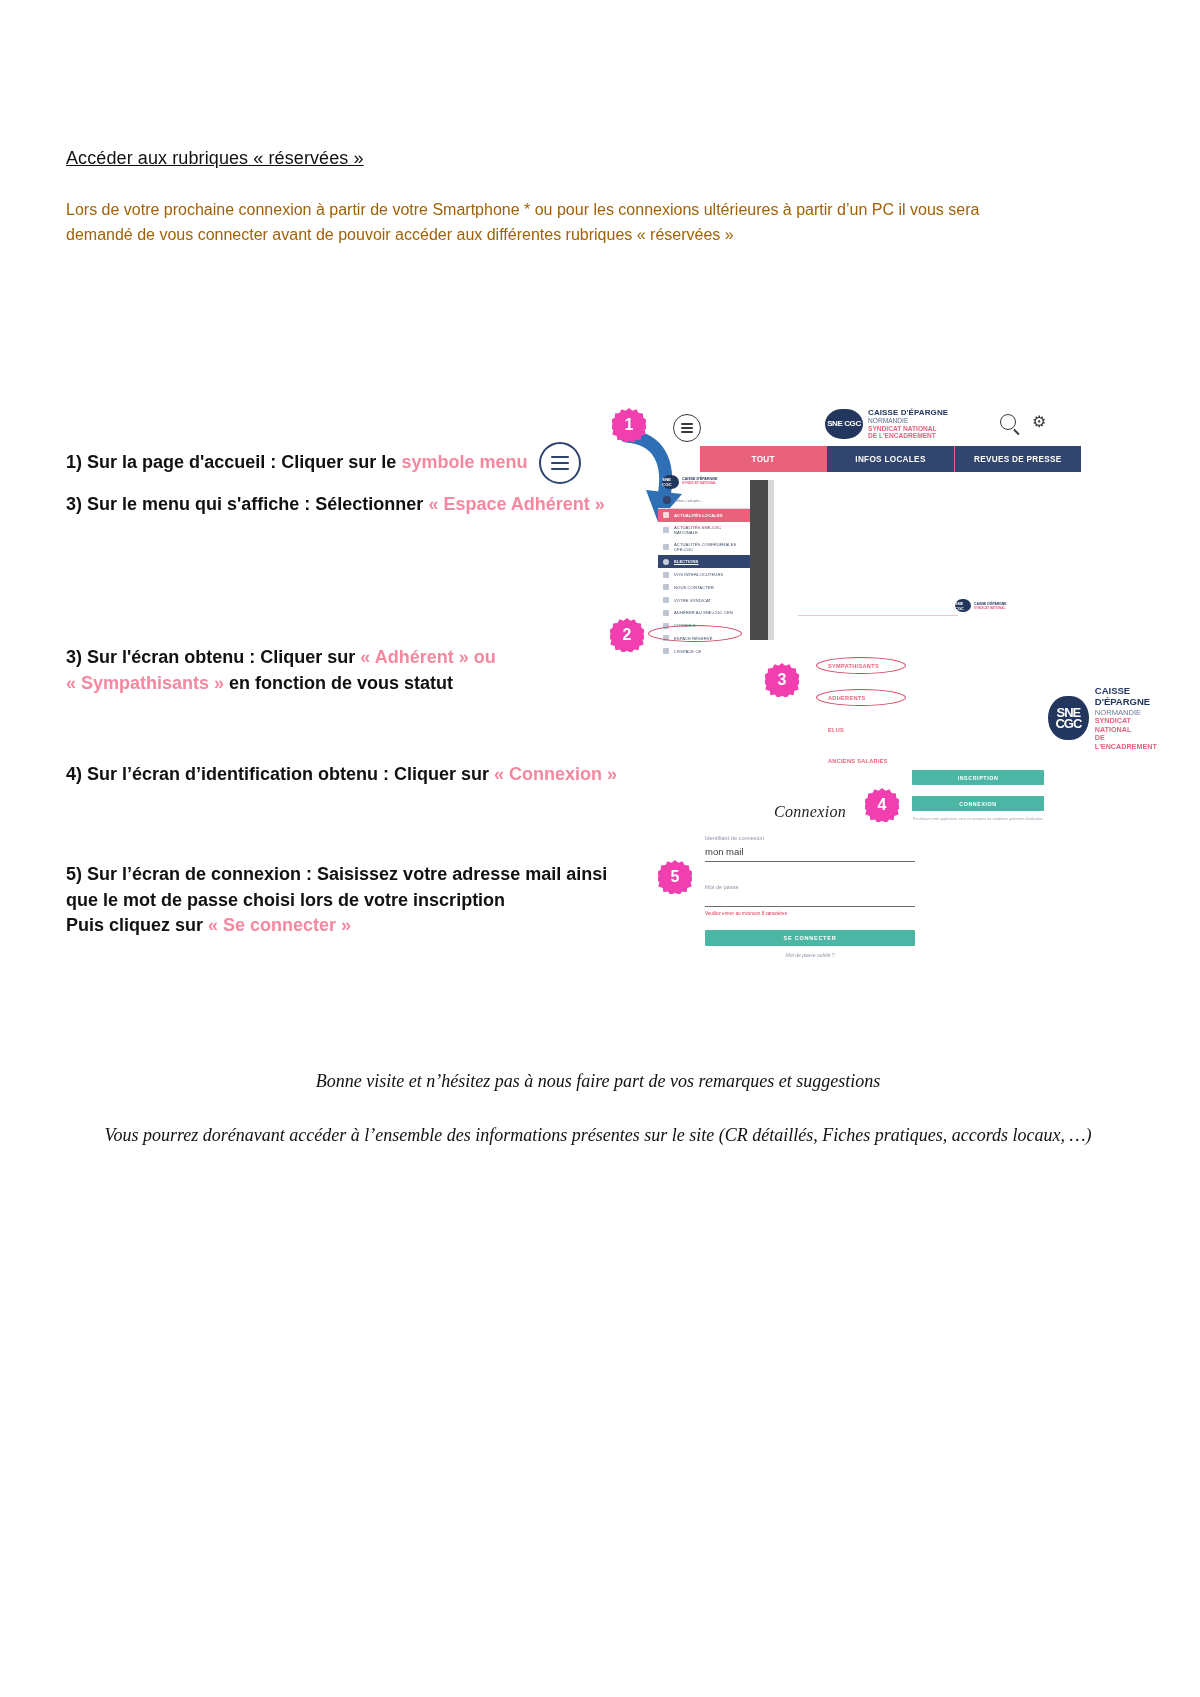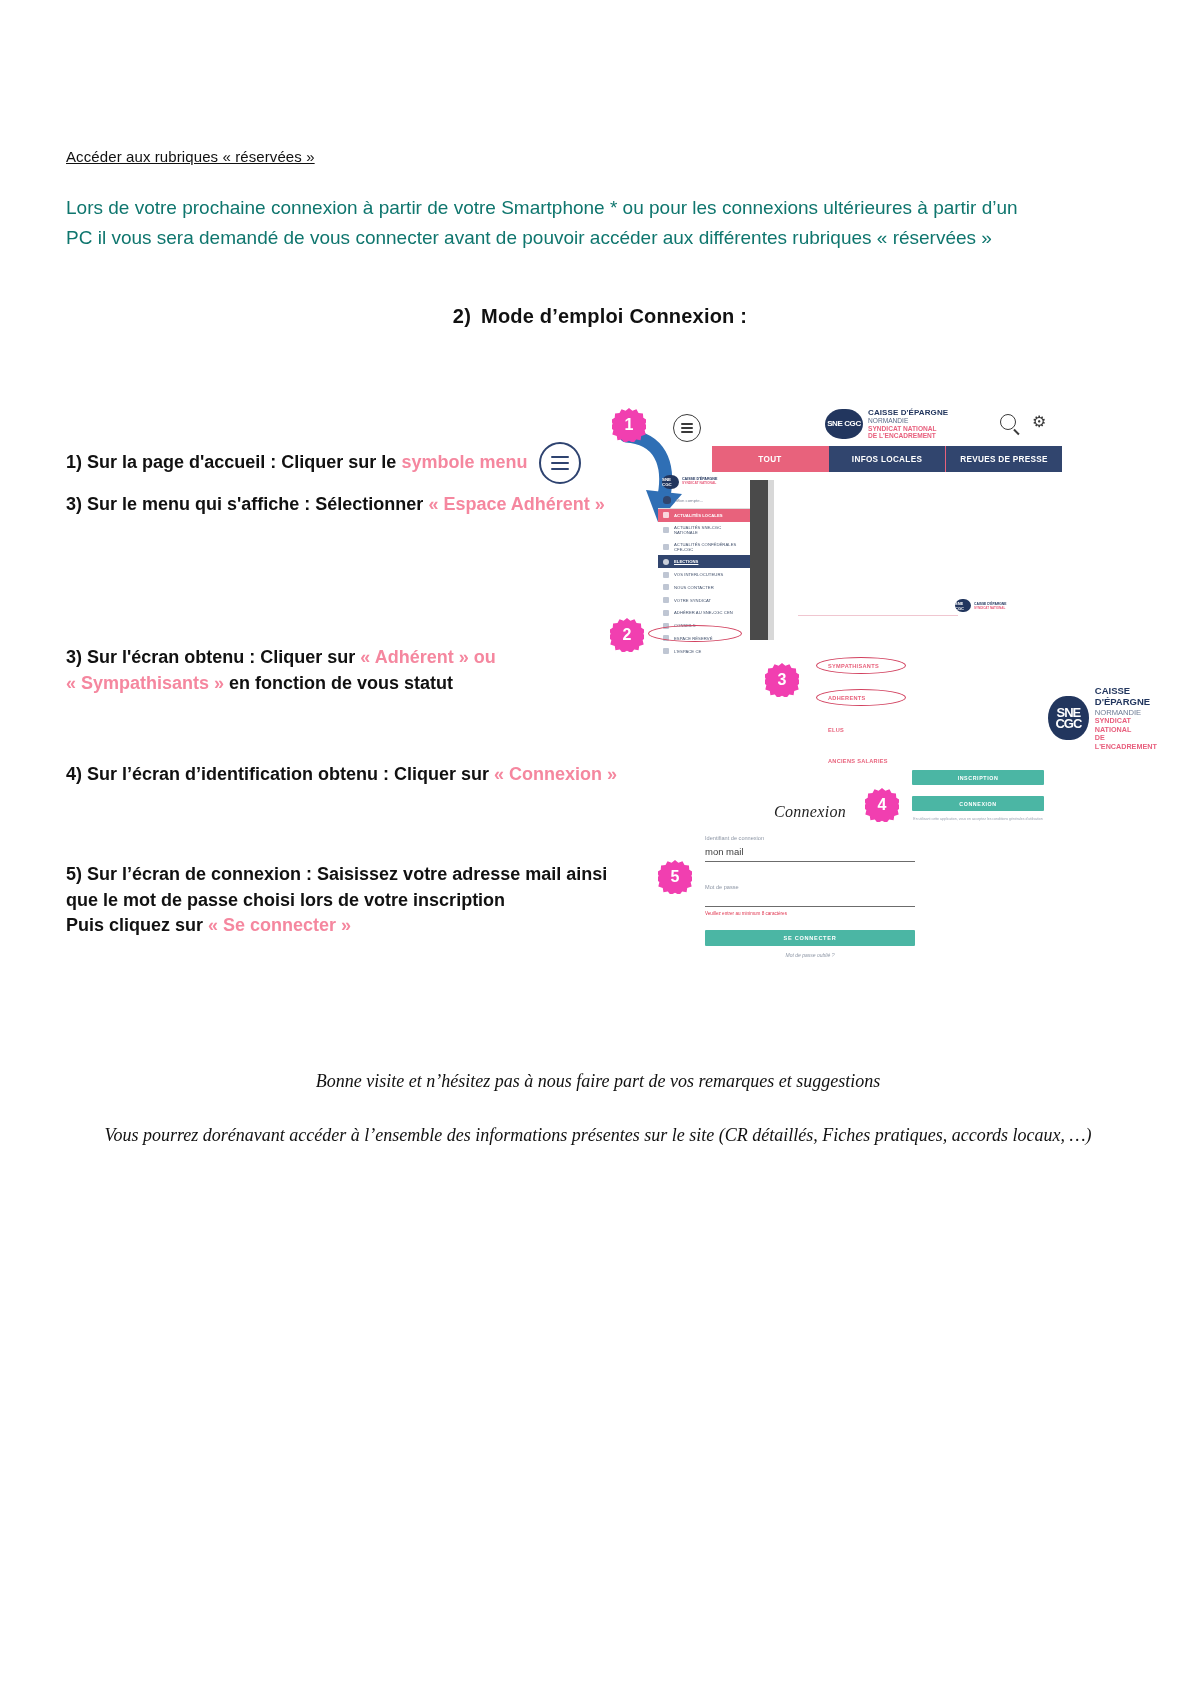--- a/index.html
+++ b/index.html
@@ -9,24 +9,24 @@
     font-family:"Liberation Sans", sans-serif;
     color:#1a1a1a;
     position:relative;
     overflow:hidden;
   }
   .page{position:relative;width:1200px;height:1697px;}
 
   
   .prose{position:absolute;left:66px;top:148px;width:970px;}
   .prose .underlined{
-    font-size:15px; text-decoration:underline; color:#111;
+    font-size:18px; text-decoration:underline; color:#111;
     letter-spacing:.1px; margin-bottom:28px;
   }
-  .prose p{font-size:19px;line-height:1.58;margin:0 0 24px 0;color:#0f766e;}
+  .prose p{font-size:16px;line-height:1.58;margin:0 0 24px 0;color:#a16207;}
 
   .section-title{
     position:absolute;left:0;top:305px;width:1200px;text-align:center;
     font-size:20px;font-weight:bold;color:#111;letter-spacing:.2px;
   }
   .section-title .num{margin-right:10px;}
 
   
   .steps{position:absolute;left:66px;top:430px;width:560px;}
   .step{font-size:18px;font-weight:bold;line-height:1.42;color:#111;}
@@ -67,21 +67,21 @@
   .logo-text .l1{font-size:8px;font-weight:bold;color:#22365e;letter-spacing:.1px;}
   .logo-text .l2{font-size:6.6px;color:#5a6b88;}
   .logo-text .l3{font-size:6.6px;font-weight:bold;color:#e8607e;}
   .logo-text .l4{font-size:6.6px;font-weight:bold;color:#e8607e;}
   .head-icons{position:absolute;right:2px;top:8px;display:flex;gap:16px;align-items:center;}
   .ic-search{width:14px;height:14px;border:1.8px solid #3a3a3a;border-radius:50%;position:relative;}
   .ic-search:after{content:"";position:absolute;right:-5px;bottom:-4px;width:7px;height:1.8px;background:#3a3a3a;transform:rotate(45deg);}
   .ic-gear{width:16px;height:16px;color:#3a3a3a;font-size:16px;line-height:16px;}
 
   
-  .navbar{position:absolute;left:72px;top:48px;width:350px;height:26px;display:flex;}
+  .navbar{position:absolute;left:60px;top:48px;width:381px;height:26px;display:flex;}
   .nav-tab{
     flex:1;display:flex;align-items:center;justify-content:center;
     color:#fff;font-size:8.2px;font-weight:bold;letter-spacing:.3px;
   }
   .nav-tab.active{background:#e8627c;}
   .nav-tab.dark{background:#31456e;border-left:1px solid #e8627c;}
 
   
   .sidemenu{position:absolute;left:18px;top:74px;width:92px;}
   .sm-logo{display:flex;align-items:center;gap:3px;padding:3px 4px;}
@@ -185,23 +185,20 @@
 </head>
 <body>
 
 <div class="page">
 
   <div class="prose">
     <div class="underlined">Accéder aux rubriques « réservées »</div>
     <p>Lors de votre prochaine connexion à partir de votre Smartphone * ou pour les connexions ultérieures à partir d’un PC il vous sera demandé de vous connecter avant de pouvoir accéder aux différentes rubriques « réservées »</p>
   </div>
 
-  <div class="section-title">
-    <span class="num">2)</span><span>Mode d’emploi Connexion :</span>
-  </div>
 
   <div class="steps">
 
     <div class="step step-row" id="step1">
       <span><span>1) Sur la page d'accueil : Cliquer sur le </span><span class="pink">symbole menu</span></span>
       <span class="burger-big">
           <i></i>
           <i></i>
           <i></i>
         </span>

